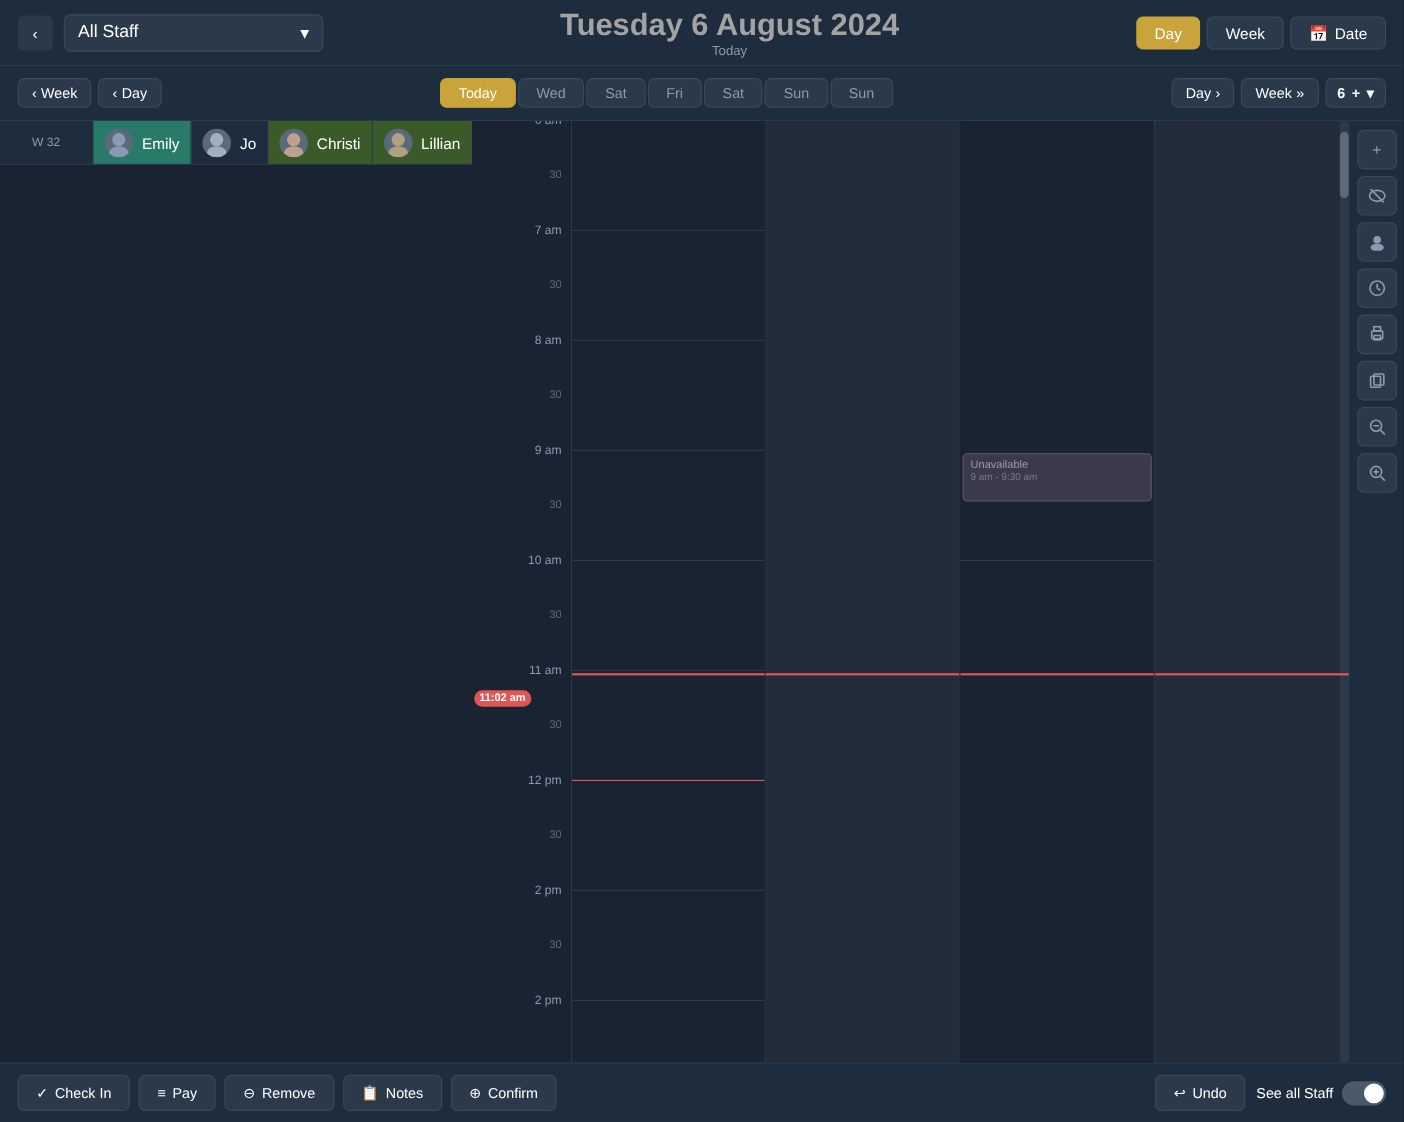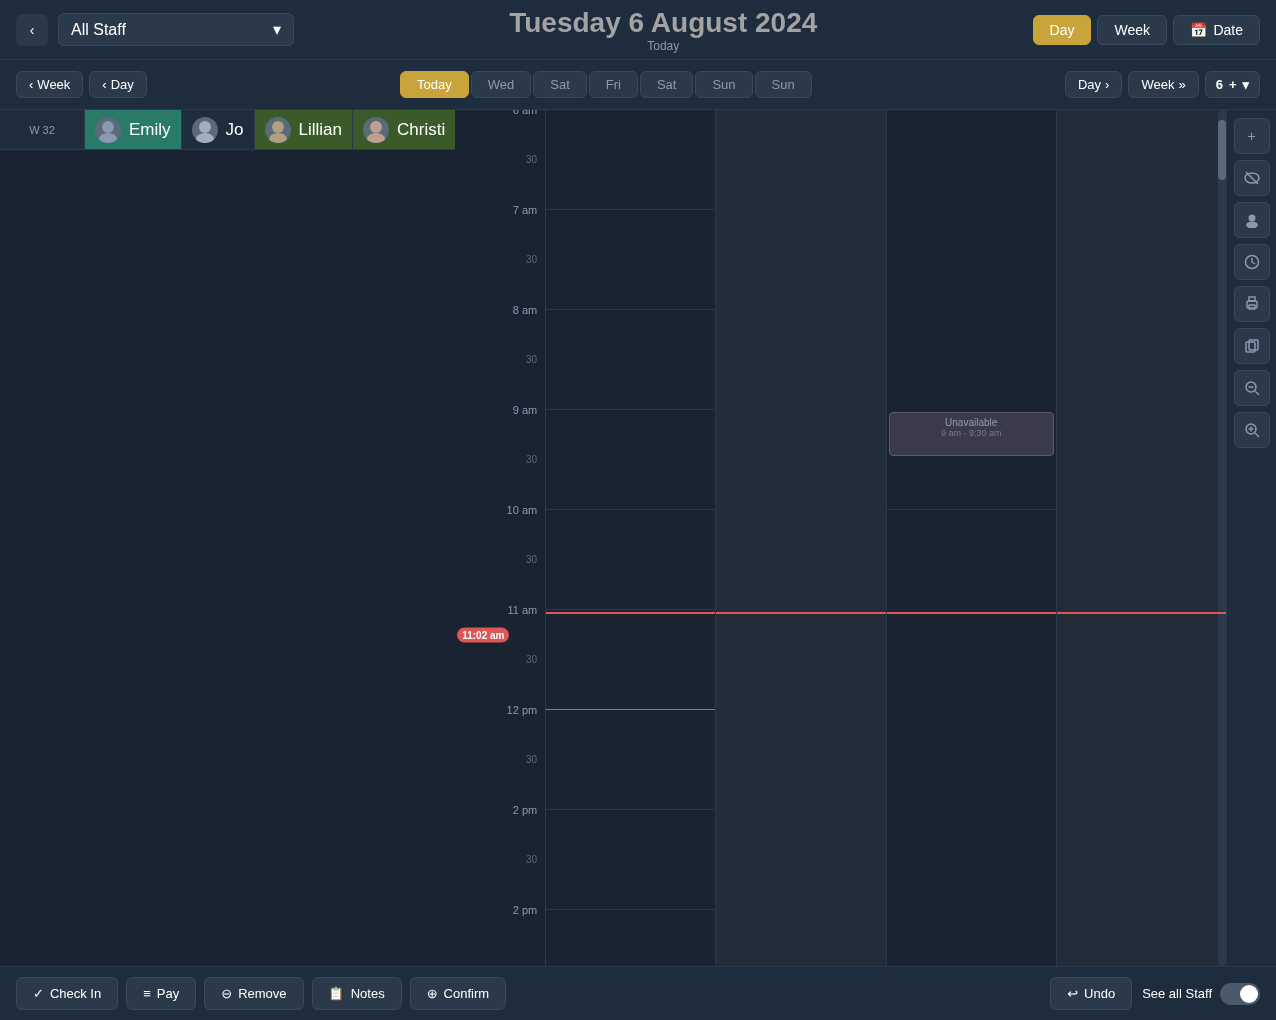--- a/index.html
+++ b/index.html
@@ -206,21 +206,21 @@
       background: #5a6a7a;
       overflow: hidden;
       flex-shrink: 0;
       display: flex;
       align-items: center;
       justify-content: center;
       font-size: 11px;
       color: #fff;
     }
     .staff-name {
-      font-size: 17px;
+      font-size: 14px;
       font-weight: 500;
       color: #fff;
     }
     .staff-header-emily { background: #2a7a6a; }
     .staff-header-lillian { background: #3a5a2a; }
     .staff-header-christi { background: #3a5a2a; }
 
     .calendar-scroll {
       flex: 1;
       overflow-y: auto;
@@ -298,21 +298,20 @@
     .event-block {
       position: absolute;
       border-radius: 4px;
       padding: 4px 6px;
       font-size: 11px;
       font-weight: 500;
       overflow: hidden;
       z-index: 4;
       left: 2px;
       right: 2px;
-      text-align: center;
     }
     .event-abigale {
       background: #c87830;
       color: #fff;
     }
     .event-unavailable {
       background: #3a3a4a;
       color: #8a9ab0;
       border: 1px solid #5a5a6a;
     }
@@ -491,37 +490,37 @@
       </div>
       <div class="staff-col-header">
         <div class="staff-avatar">
           <svg width="26" height="26" viewBox="0 0 26 26">
               <circle cx="13" cy="10" r="6" fill="#a0b0c0"></circle>
               <ellipse cx="13" cy="22" rx="9" ry="6" fill="#a0b0c0"></ellipse>
             </svg>
         </div>
         <span class="staff-name">Jo</span>
       </div>
+      <div class="staff-col-header staff-header-christi">
+        <div class="staff-avatar">
+          <svg width="26" height="26" viewBox="0 0 26 26">
+              <circle cx="13" cy="10" r="6" fill="#c0a090"></circle>
+              <ellipse cx="13" cy="22" rx="9" ry="6" fill="#c0a090"></ellipse>
+            </svg>
+        </div>
+        <span class="staff-name">Christi</span>
+      </div>
       <div class="staff-col-header staff-header-lillian">
         <div class="staff-avatar">
           <svg width="26" height="26" viewBox="0 0 26 26">
               <circle cx="13" cy="10" r="6" fill="#b0a080"></circle>
               <ellipse cx="13" cy="22" rx="9" ry="6" fill="#b0a080"></ellipse>
             </svg>
         </div>
         <span class="staff-name">Lillian</span>
-      </div>
-      <div class="staff-col-header staff-header-christi">
-        <div class="staff-avatar">
-          <svg width="26" height="26" viewBox="0 0 26 26">
-              <circle cx="13" cy="10" r="6" fill="#c0a090"></circle>
-              <ellipse cx="13" cy="22" rx="9" ry="6" fill="#c0a090"></ellipse>
-            </svg>
-        </div>
-        <span class="staff-name">Christi</span>
       </div>
     </div>
 
     <div class="calendar-scroll" style="position:relative;">
 
       <div class="time-gutter">
 
         <div class="time-slot">
             <span class="time-label">6 am</span>
           </div>

